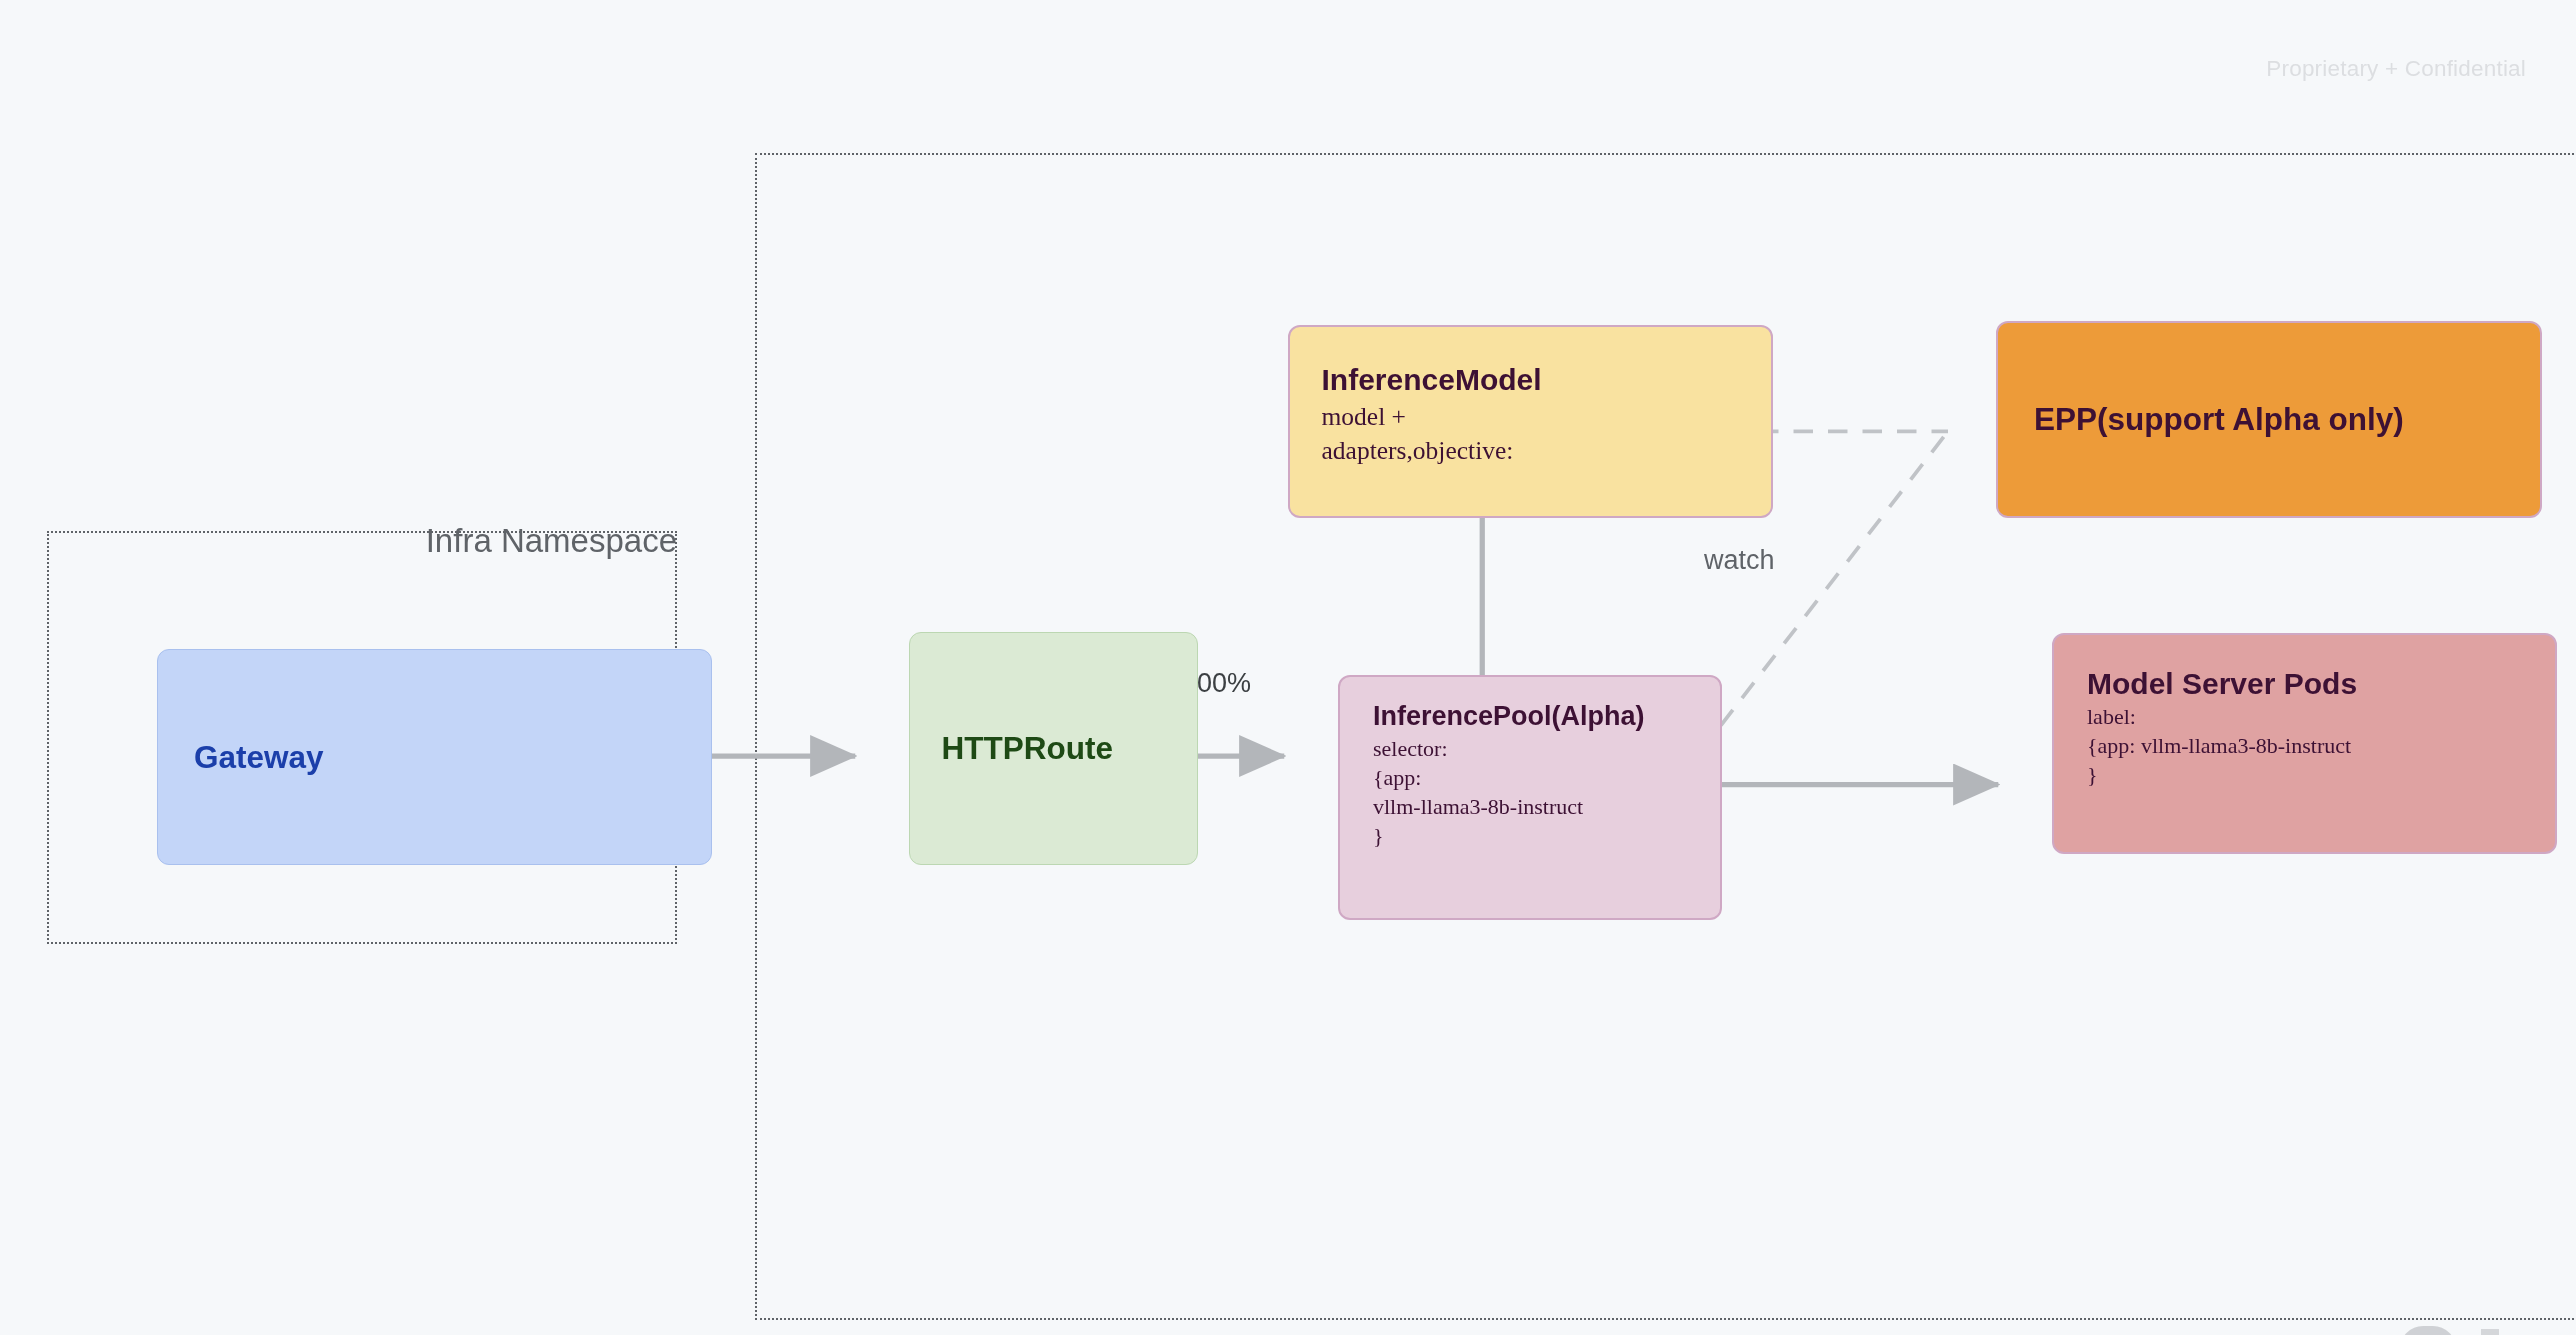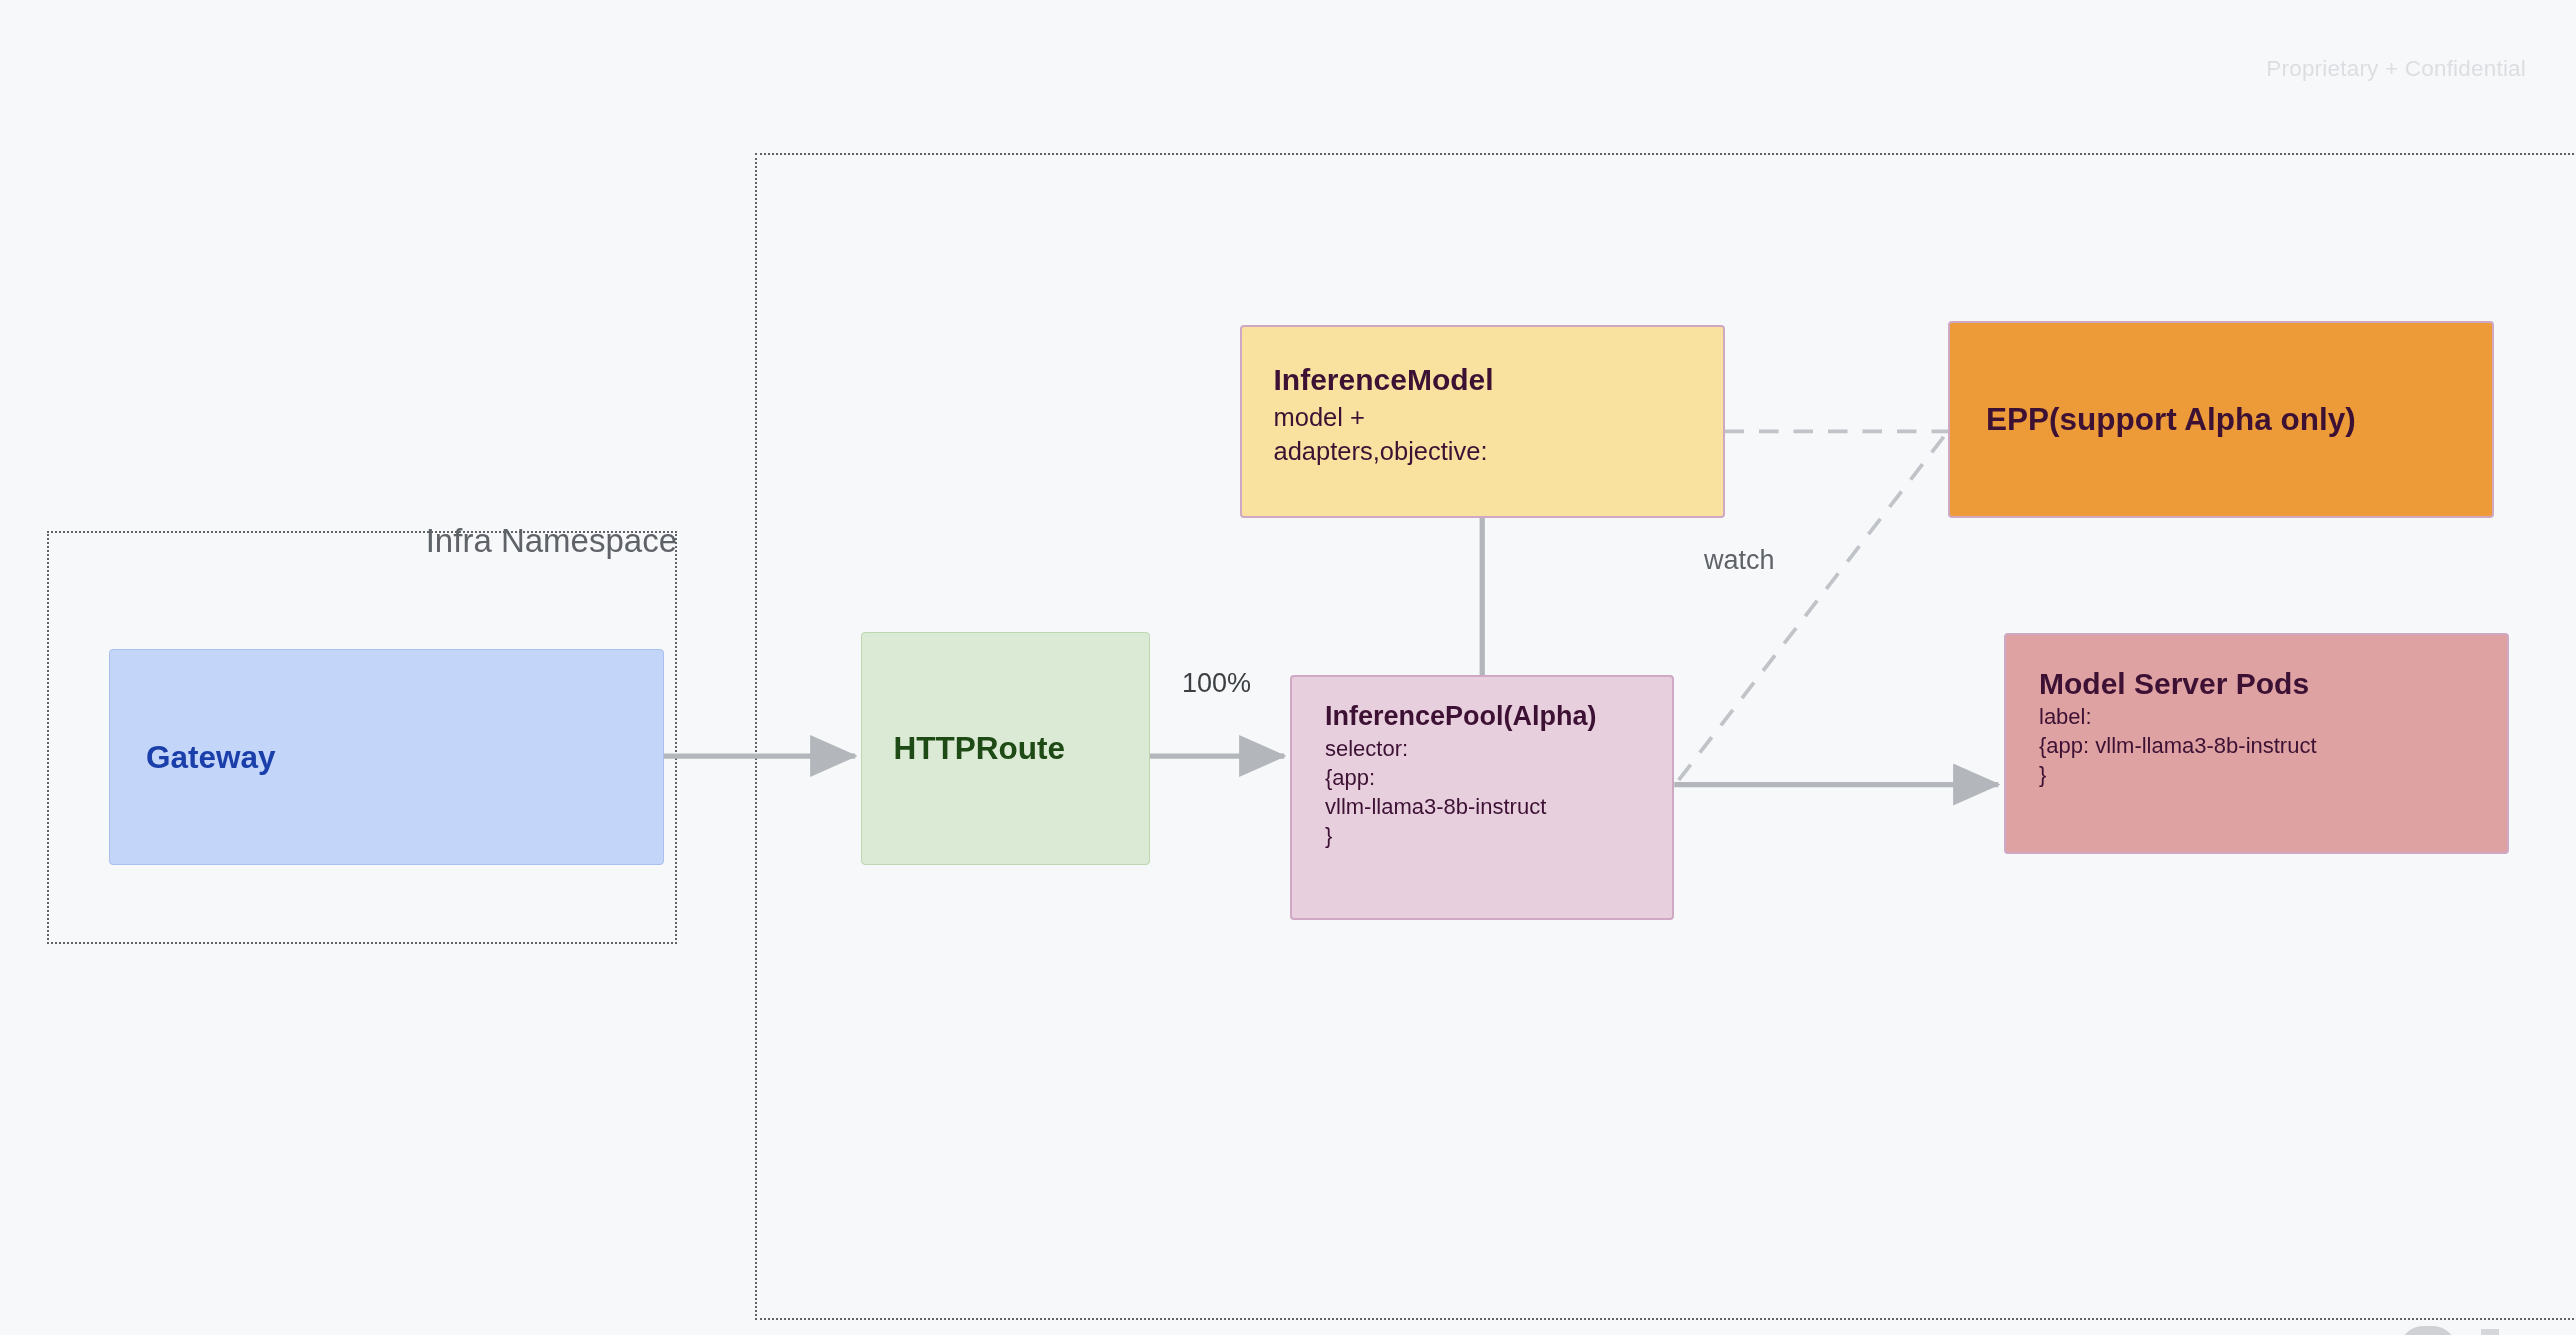--- a/index.html
+++ b/index.html
@@ -57,30 +57,31 @@
   #ns-genai-title {
     left: 755px; top: 180px;
     width: 1524px;
     text-align: center;
   }
 
   
   .node {
     position: absolute;
     box-sizing: border-box;
-    border-radius: 4px;
+    border-radius: 12px;
     overflow: hidden;
+    margin-left: 48px;
   }
   .node-title {
     font-weight: bold;
     display: block;
     white-space: nowrap;
   }
   .node-body {
-    font-family: Liberation Sans, sans-serif;
+    font-family: Liberation Serif, serif;
     display: block;
     white-space: pre-line;
   }
 
   
   #node-gateway {
     left: 109px; top: 649px;
     width: 555px; height: 216px;
     background: #c3d5f8;
     border: 1.5px solid #a9c0ee;

